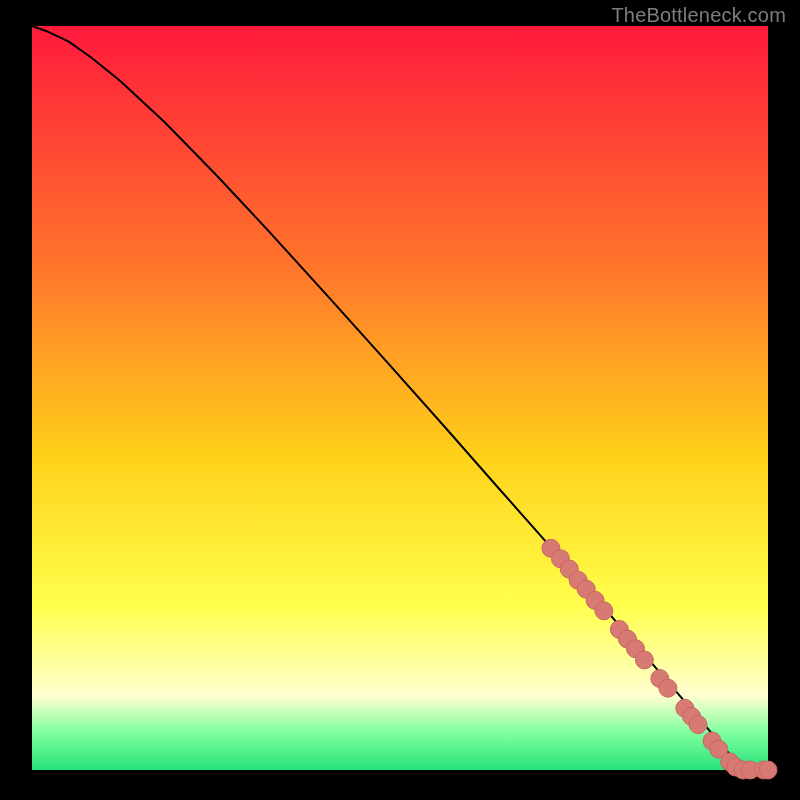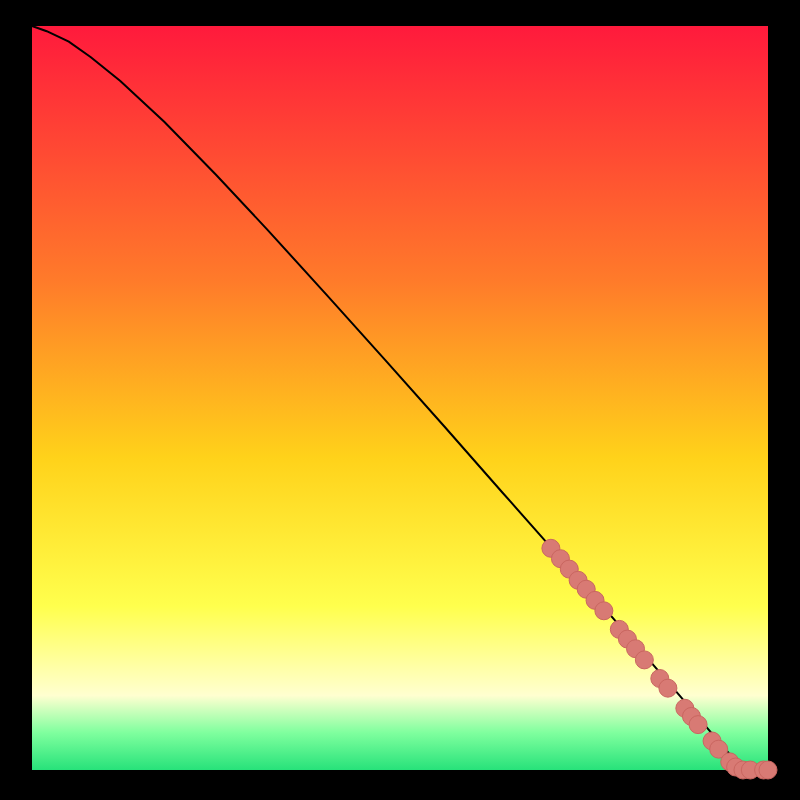--- a/index.html
+++ b/index.html
@@ -60,13 +60,14 @@
         <circle cx="718.69" cy="749.17" r="9" fill="#d87a74" stroke="#c96660" stroke-width="1"></circle>
         <circle cx="729.73" cy="761.82" r="9" fill="#d87a74" stroke="#c96660" stroke-width="1"></circle>
         <circle cx="735.62" cy="767.02" r="9" fill="#d87a74" stroke="#c96660" stroke-width="1"></circle>
         <circle cx="742.98" cy="770.00" r="9" fill="#d87a74" stroke="#c96660" stroke-width="1"></circle>
         <circle cx="750.34" cy="770.00" r="9" fill="#d87a74" stroke="#c96660" stroke-width="1"></circle>
         <circle cx="763.58" cy="770.00" r="9" fill="#d87a74" stroke="#c96660" stroke-width="1"></circle>
         <circle cx="768.00" cy="770.00" r="9" fill="#d87a74" stroke="#c96660" stroke-width="1"></circle>
       </g>
   </svg>
 
+  <div class="attribution">TheBottleneck.com</div>
 </div>
 
 </body></html>

